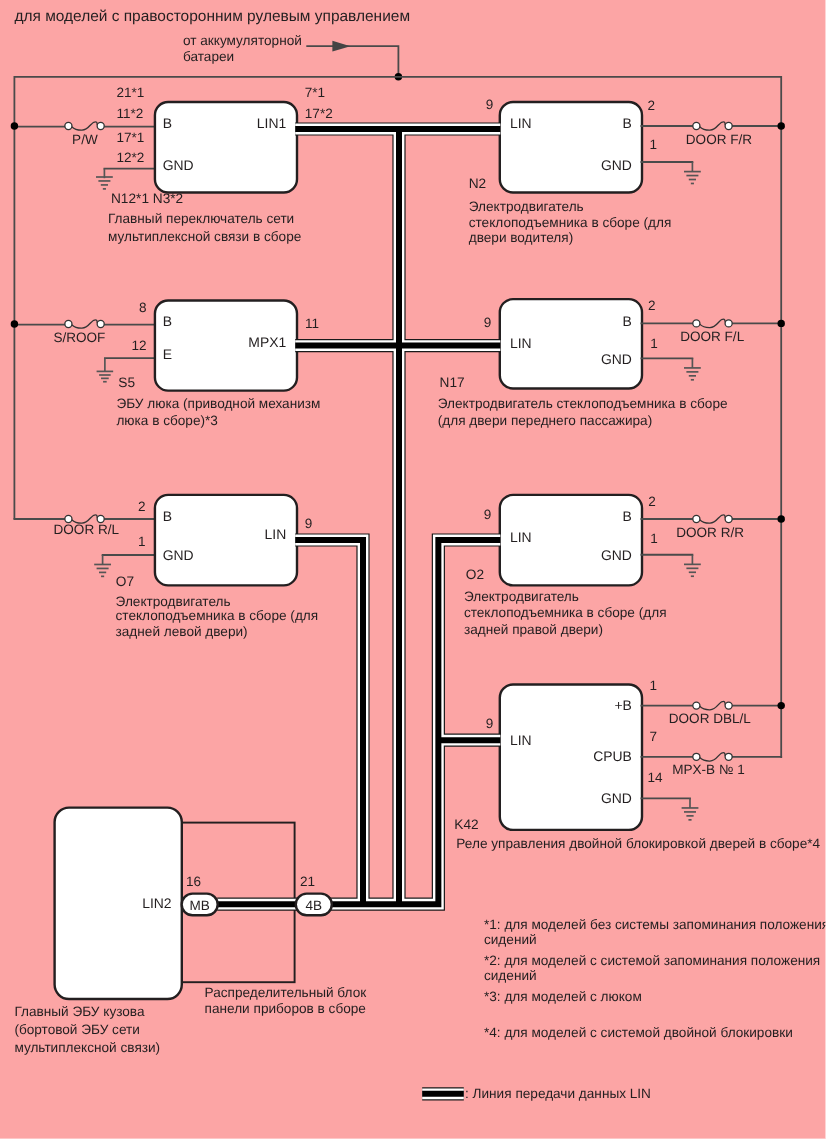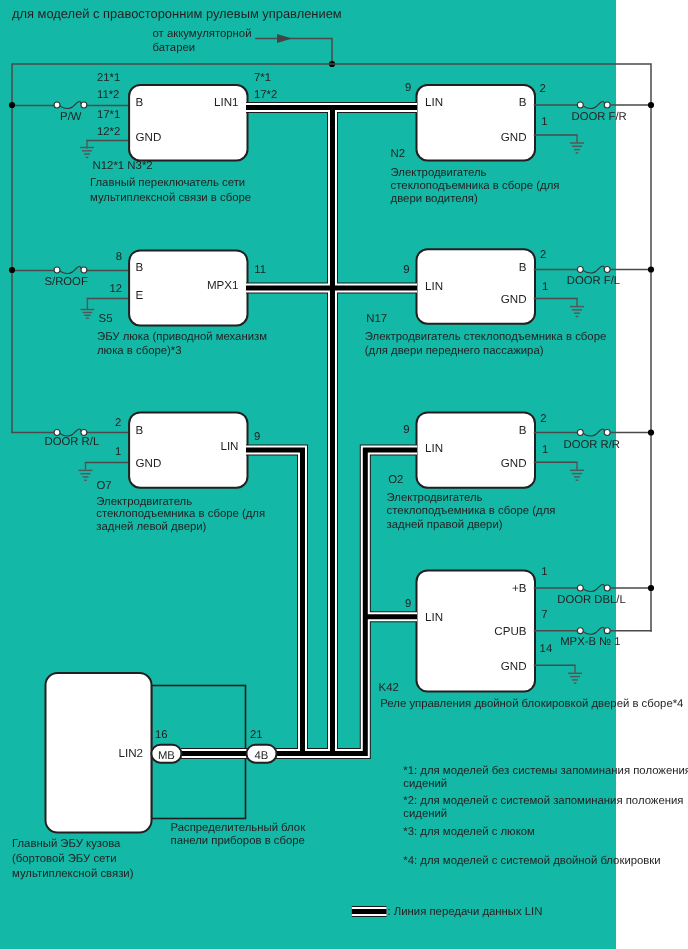--- a/index.html
+++ b/index.html
@@ -1,21 +1,21 @@
 <!DOCTYPE html>
 <html><head>
 <meta charset="utf-8">
 <title>LIN communication system diagram</title>
 <style>
   html,body{margin:0;padding:0;background:#ffffff;}
   body{width:688px;height:949px;overflow:hidden;
        font-family:"Liberation Sans",sans-serif;
        -webkit-font-smoothing:antialiased;
        text-rendering:geometricPrecision;}
-  #stage{position:relative;width:616px;height:949px;background:#14b8a6;}
+  #stage{position:relative;width:688px;height:949px;background:#fca5a5;}
   svg#diagram{display:block;position:absolute;left:0;top:0;}
 
   .box   {fill:#ffffff;stroke:#231f20;stroke-width:2.0;}
   .rect  {fill:none;stroke:#231f20;stroke-width:1.6;}
   .w     {stroke:#4a4a4a;stroke-width:1.5;fill:none;stroke-linecap:square;}
   .gnd   {stroke:#555555;stroke-width:1.4;fill:none;stroke-linecap:butt;}
   .fz    {stroke:#333333;stroke-width:1.1;fill:#ffffff;}
   .fzline{stroke:#333333;stroke-width:1.1;fill:none;}
   .dot   {fill:#000000;}
   .arrow {fill:#444444;stroke:none;}

